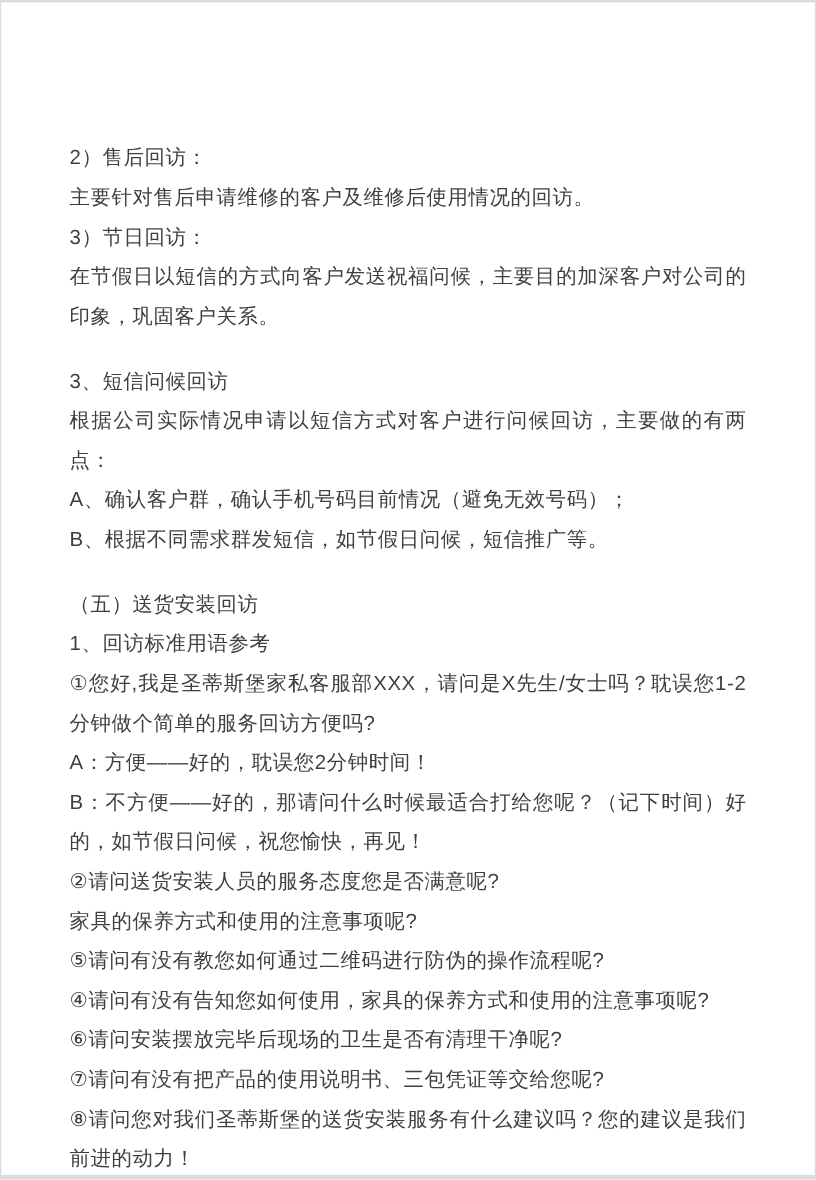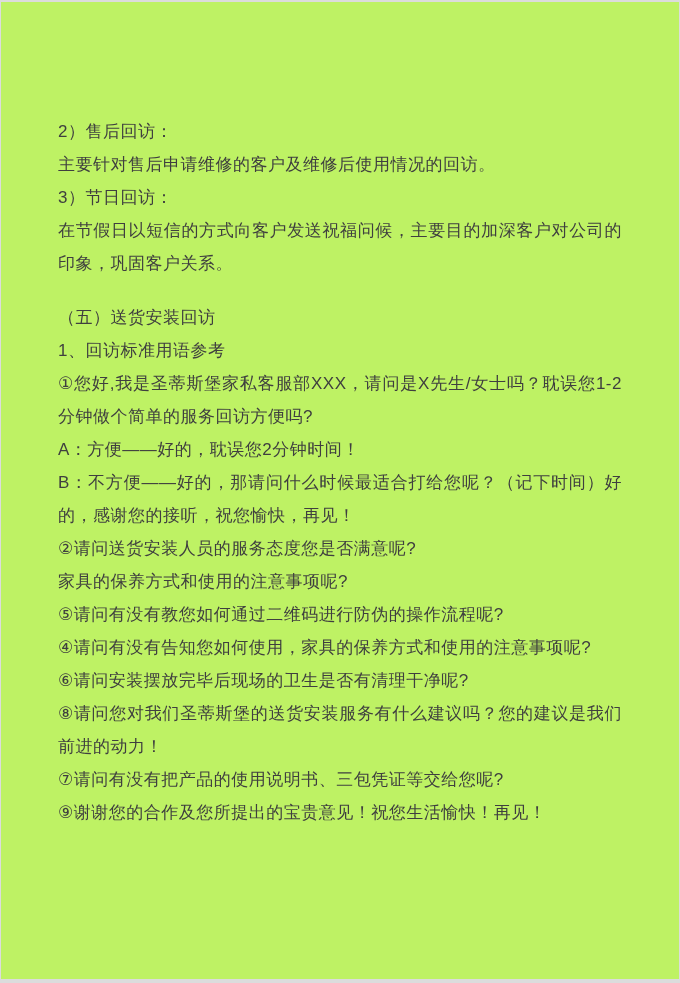--- a/index.html
+++ b/index.html
@@ -13,21 +13,21 @@
     position: relative;
     overflow: hidden;
     font-family: "Liberation Sans", "DejaVu Sans", sans-serif;
   }
   .page {
     position: absolute;
     top: 2px;
     left: 1px;
     right: 1px;
     bottom: 4px;
-    background: #bef264;
+    background: #ffffff;
   }
   .content {
     padding: 113px 57px 0 57px;
     color: #3f3f3f;
     font-size: 17px;
     line-height: 33px;
     letter-spacing: 0.5px;
     text-align: justify;
     text-justify: inter-ideograph;
   }
@@ -44,31 +44,37 @@
 <div class="page">
   <div class="content">
 
     <div class="doc-section">
       <p>2）售后回访：</p>
       <p>主要针对售后申请维修的客户及维修后使用情况的回访。</p>
       <p>3）节日回访：</p>
       <p>在节假日以短信的方式向客户发送祝福问候，主要目的加深客户对公司的印象，巩固客户关系。</p>
     </div>
 
+    <div class="doc-section">
+      <p>3、短信问候回访</p>
+      <p>根据公司实际情况申请以短信方式对客户进行问候回访，主要做的有两点：</p>
+      <p>A、确认客户群，确认手机号码目前情况（避免无效号码）；</p>
+      <p>B、根据不同需求群发短信，如节假日问候，短信推广等。</p>
+    </div>
 
     <div class="doc-section">
       <p>（五）送货安装回访</p>
       <p>1、回访标准用语参考</p>
       <p>①您好,我是圣蒂斯堡家私客服部XXX，请问是X先生/女士吗？耽误您1-2分钟做个简单的服务回访方便吗?</p>
       <p>A：方便——好的，耽误您2分钟时间！</p>
-      <p>B：不方便——好的，那请问什么时候最适合打给您呢？（记下时间）好的，感谢您的接听，祝您愉快，再见！</p>
+      <p>B：不方便——好的，那请问什么时候最适合打给您呢？（记下时间）好的，如节假日问候，祝您愉快，再见！</p>
       <p>②请问送货安装人员的服务态度您是否满意呢?</p>
       <p>家具的保养方式和使用的注意事项呢?</p>
       <p>⑤请问有没有教您如何通过二维码进行防伪的操作流程呢?</p>
       <p>④请问有没有告知您如何使用，家具的保养方式和使用的注意事项呢?</p>
       <p>⑥请问安装摆放完毕后现场的卫生是否有清理干净呢?</p>
+      <p>⑦请问有没有把产品的使用说明书、三包凭证等交给您呢?</p>
       <p>⑧请问您对我们圣蒂斯堡的送货安装服务有什么建议吗？您的建议是我们前进的动力！</p>
-      <p>⑦请问有没有把产品的使用说明书、三包凭证等交给您呢?</p>
       <p>⑨谢谢您的合作及您所提出的宝贵意见！祝您生活愉快！再见！</p>
     </div>
 
   </div>
 </div>
 
 </body></html>

